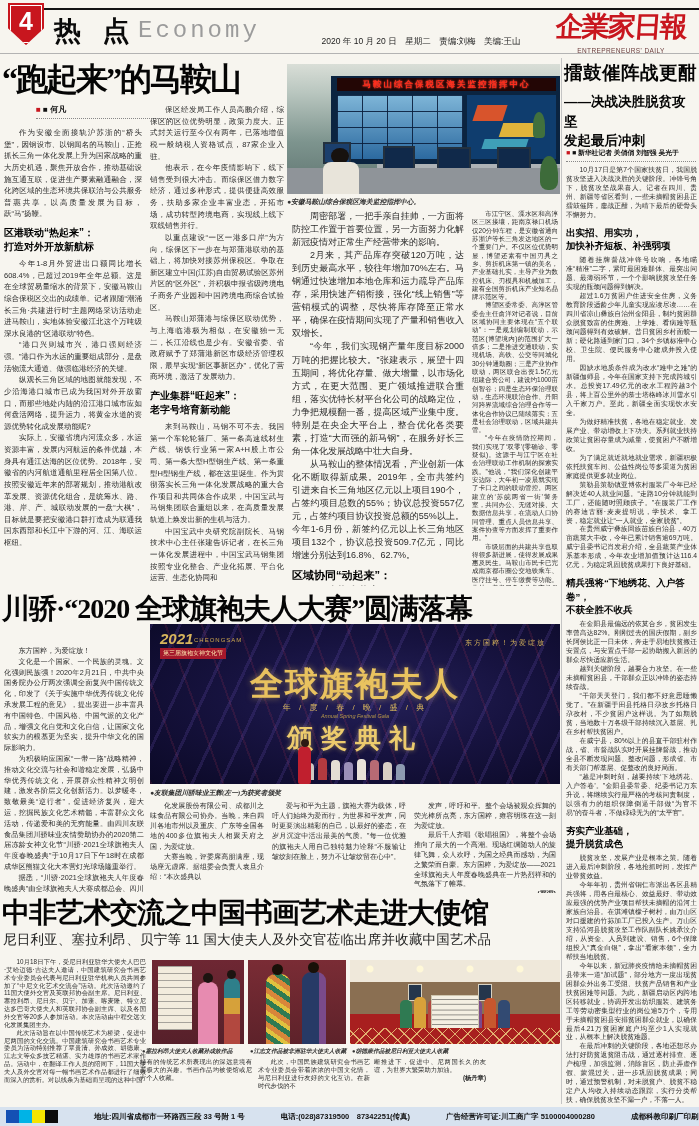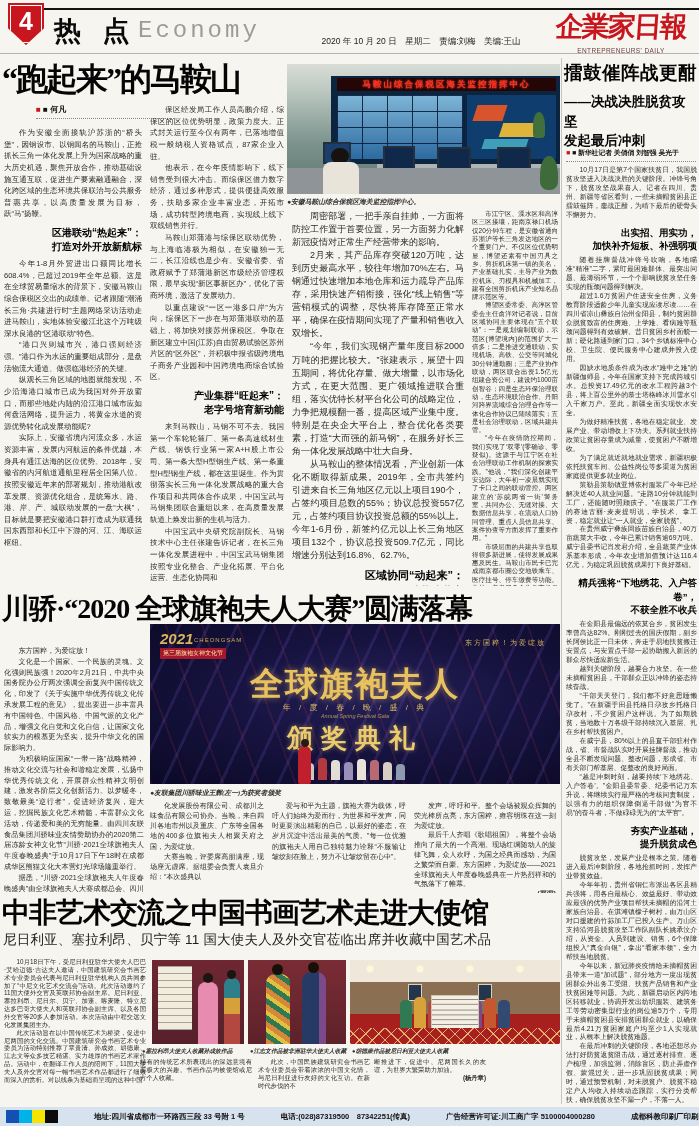--- a/index.html
+++ b/index.html
@@ -17,21 +17,21 @@
   .masthead{position:absolute;right:4px;top:8px;width:148px;text-align:center;}
   .masthead .cn{font-size:28px;font-weight:900;color:#c8161e;font-family:"Liberation Serif",serif;
                 letter-spacing:-2px;transform:skewX(-4deg);white-space:nowrap;}
   .masthead .en{font-size:6.5px;color:#6d4040;letter-spacing:.4px;margin-top:1px;}
   .headrule{position:absolute;left:0;top:53px;width:699px;height:1px;background:#b3b3b3;}
   .vrule{position:absolute;left:561px;top:58px;width:1px;height:1046px;background:#c4c4c4;}
   
   .col{position:absolute;font-size:7.5px;line-height:1.55;text-align:justify;color:#2b2b2b;overflow:hidden;}
   .col .bp{margin:0;text-indent:2em;}
   .col .sub{font-size:10px;font-weight:800;line-height:1.4;margin:6px 0 4px;color:#000;
-            text-align:right;white-space:pre-line;text-indent:0;}
+            text-align:left;white-space:pre-line;text-indent:0;}
   .byline{position:absolute;font-size:8px;font-weight:bold;color:#111;
           border-bottom:1px dotted #888;padding-bottom:3px;}
   .byline .sq{color:#c8161e;}
   .caption{position:absolute;font-size:6.8px;color:#333;font-family:"Liberation Serif",serif;
            font-style:italic;font-weight:bold;overflow:hidden;white-space:nowrap;}
   .hl{position:absolute;font-family:"Liberation Serif",serif;font-weight:900;color:#050505;white-space:nowrap;}
   .sig{display:block;text-align:right;font-weight:bold;}
   
   .h-masa{left:2px;top:58px;width:284px;font-size:32px;letter-spacing:-2px;}
   
@@ -225,22 +225,22 @@
       <h3 class="sub">区港联动“热起来”：
 打造对外开放新航标</h3>
       <p class="bp">今年1-8月外贸进出口额同比增长608.4%，已超过2019年全年总额。这是在全球贸易量缩水的背景下，安徽马鞍山综合保税区交出的成绩单。记者跟随“潮涌长三角·共建进行时”主题网络采访活动走进马鞍山，实地体验安徽江北这个万吨级深水良港的“区港联动”特色。</p>
       <p class="bp">“港口兴则城市兴，港口强则经济强。”港口作为水运的重要组成部分，是盘活物流大通道、做强临港经济的关键。</p>
       <p class="bp">纵观长三角区域的地图就能发现，不少沿海港口城市已成为我国对外开放窗口，而那些地处内陆的沿江港口城市应如何盘活网络，提升运力，将黄金水道的资源优势转化成发展动能呢?</p>
       <p class="bp">实际上，安徽省境内河流众多，水运资源丰富，发展内河航运的条件优越，本身具有通江达海的区位优势。2018年，安徽省的内河航道通航里程居全国第八位。按照安徽近年来的部署规划，推动港航改革发展、资源优化组合，是统筹水、路、港、岸、产、城联动发展的一盘“大棋”，目标就是要把安徽港口群打造成为联通我国东西部和长江中下游的河、江、海联运枢纽。</p>
     </div>
   <div class="col masa-c2">
       <p class="bp">保区经发局工作人员高鹏介绍，综保区的区位优势明显，政策力度大。正式封关运行至今仅有两年，已落地增值税一般纳税人资格试点，87家企业入驻。</p>
       <p class="bp">他表示，在今年疫情影响下，线下销售受到很大冲击。而综保区借力数字经济，通过多种形式，提供便捷高效服务，扶助多家企业丰富业态，开拓市场，成功转型跨境电商，实现线上线下双线销售并行。</p>
+      <p class="bp">以重点建设“一区一港多口岸”为方向，综保区下一步在与郑蒲港联动的基础上，将加快对接苏州保税区。争取在新区建立中国(江苏)自由贸易试验区苏州片区的“区外区”，并积极申报省级跨境电子商务产业园和中国跨境电商综合试验区。</p>
       <p class="bp">马鞍山郑蒲港与综保区联动优势，与上海临港极为相似，在安徽独一无二，长江沿线也是少有。安徽省委、省政府赋予了郑蒲港新区市级经济管理权限，最早实现“新区事新区办”，优化了营商环境，激活了发展动力。</p>
-      <p class="bp">以重点建设“一区一港多口岸”为方向，综保区下一步在与郑蒲港联动的基础上，将加快对接苏州保税区。争取在新区建立中国(江苏)自由贸易试验区苏州片区的“区外区”，并积极申报省级跨境电子商务产业园和中国跨境电商综合试验区。</p>
       <h3 class="sub">产业集群“旺起来”：
 老字号培育新动能</h3>
       <p class="bp">来到马鞍山，马钢不可不去。我国第一个车轮轮箍厂、第一条高速线材生产线、钢铁行业第一家A+H股上市公司、第一条大型H型钢生产线、第一条重型H型钢生产线，都在这里诞生。作为贯彻落实长三角一体化发展战略的重大合作项目和共同体合作成果，中国宝武与马钢集团联合重组以来，在高质量发展轨道上焕发出新的生机与活力。</p>
       <p class="bp">中国宝武中央研究院副院长、马钢技术中心主任张建告诉记者，在长三角一体化发展进程中，中国宝武马钢集团按照专业化整合、产业化拓展、平台化运营、生态化协同和</p>
     </div>
   <div class="col masa-c3">
       <p class="bp">周密部署，一把手亲自挂帅，一方面将防控工作置于首要位置，另一方面努力化解新冠疫情对正常生产经营带来的影响。</p>
       <p class="bp">2月来，其产品库存突破120万吨，达到历史最高水平，较往年增加70%左右。马钢通过快速增加本地仓库和运力疏导产品库存，采用快速产销衔接，强化“线上销售”等营销模式的调整，尽快将库存降至正常水平，确保在疫情期间实现了产量和销售收入双增长。</p>
       <p class="bp">“今年，我们实现钢产量年度目标2000万吨的把握比较大。”张建表示，展望十四五期间，将优化存量、做大增量，以市场化方式，在更大范围、更广领域推进联合重组，落实优特长材平台化公司的战略定位，力争把规模翻一番，提高区域产业集中度。特别是在央企大平台上，整合优化各类要素，打造“大而强的新马钢”，在服务好长三角一体化发展战略中壮大自身。</p>
       <p class="bp">从马鞍山的整体情况看，产业创新一体化不断取得新成果。2019年，全市共签约引进来自长三角地区亿元以上项目190个，占签约项目总数的55%；协议总投资557亿元，占签约项目协议投资总额的55%以上。今年1-6月份，新签约亿元以上长三角地区项目132个，协议总投资509.7亿元，同比增速分别达到16.8%、62.7%。</p>

